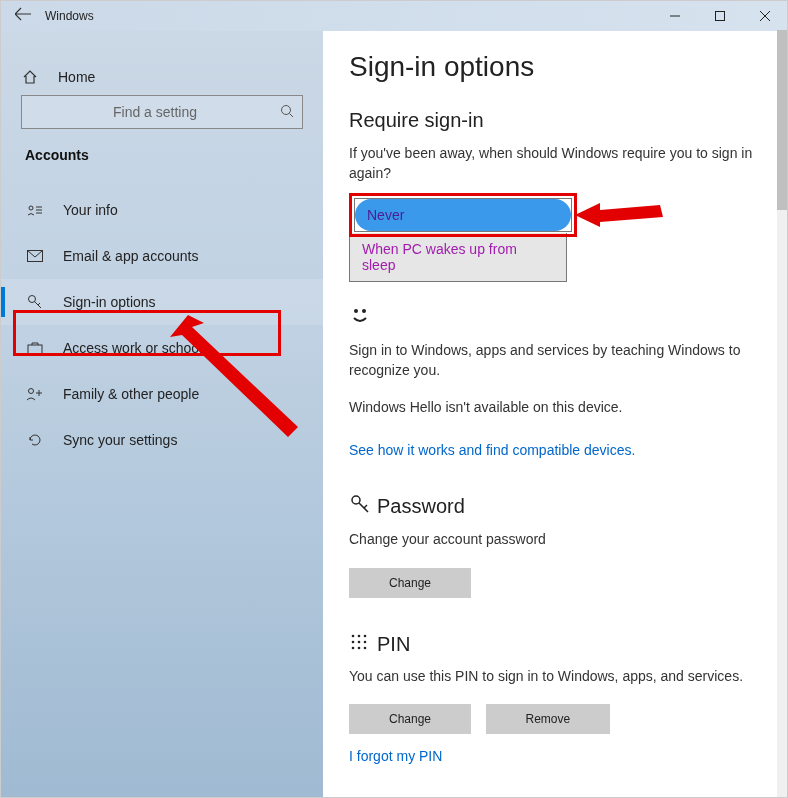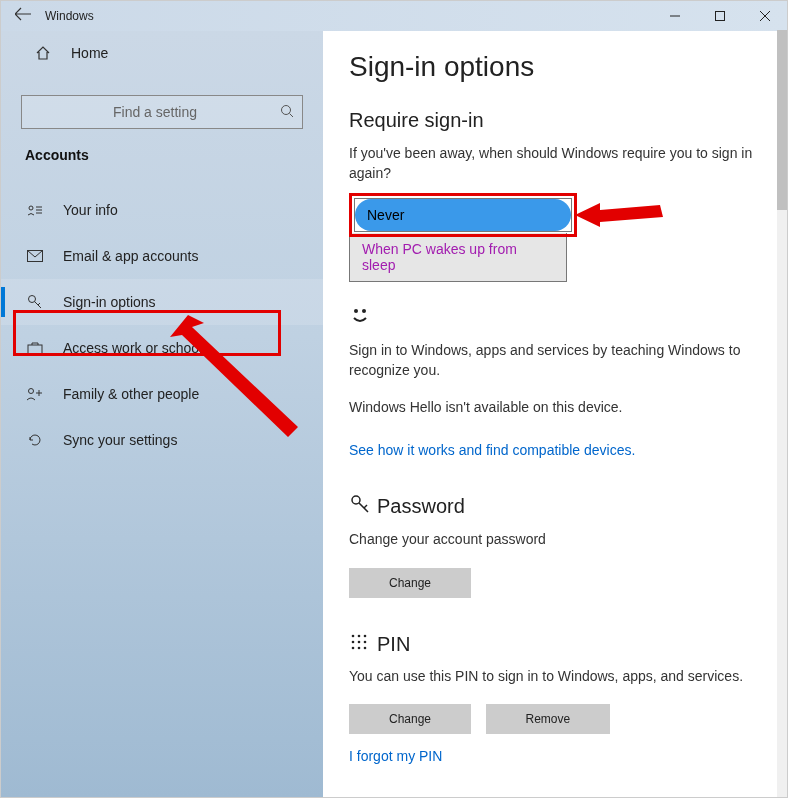--- a/index.html
+++ b/index.html
@@ -6,21 +6,21 @@
   body { width: 788px; height: 798px; overflow: hidden; background: #f0f0f0; position: relative; }
   .window { width: 788px; height: 798px; background: #fff; display: flex; flex-direction: column; border: 1px solid #ccc; }
   .titlebar { height: 30px; display: flex; align-items: center; background: linear-gradient(to right,#cbd9e8,#d6e2ee); position: relative; }
   .titlebar .back { width: 44px; text-align: center; font-size: 16px; color: #333; cursor: default; }
   .titlebar .title { font-size: 12px; color: #222; }
   .caption-btns { position: absolute; right: 0; top: 0; display: flex; }
   .caption-btns div { width: 45px; height: 30px; display: flex; align-items: center; justify-content: center; font-size: 12px; color: #222; }
   .caption-btns svg { width: 10px; height: 10px; }
   .body { flex: 1; display: flex; min-height: 0; }
   .sidebar { width: 322px; background: linear-gradient(to bottom,#cbd8e6 0%,#bfd1e2 40%,#9fbad2 100%); padding-top: 14px; position: relative; }
-  .home-row { display: flex; align-items: flex-start; height: 40px; padding-left: 32px; margin-bottom: 10px; }
+  .home-row { display: flex; align-items: flex-end; height: 40px; padding-left: 19px; margin-bottom: 10px; }
   .home-row .icon { width: 20px; display: flex; justify-content: center; }
   .home-row span.lbl { margin-left: 18px; font-size: 14px; color: #222; }
   .search-wrap { margin: 0 20px 18px 20px; }
   .search { width: 100%; height: 34px; border: 1px solid #888; background: rgba(255,255,255,0.15); display: flex; align-items: center; padding: 0 8px; }
   .search input { flex: 1; border: none; background: transparent; font-size: 14px; color: #555; outline: none; text-align: center; }
   .search input::placeholder { color: #666; }
   .search .mag { color: #555; font-size: 14px; }
   .cat { font-weight: 600; font-size: 14px; color: #111; padding: 0 24px; margin-bottom: 24px; }
   .nav-item { display: flex; align-items: center; height: 46px; padding-left: 24px; position: relative; }
   .nav-item .icon { width: 20px; display: flex; justify-content: center; color: #333; }
@@ -28,21 +28,21 @@
   .nav-item.selected::before { content:""; position:absolute; left:0; top:8px; bottom:8px; width:4px; background:#0078d7; }
   .nav-item.selected { background: rgba(255,255,255,0.15); }
   .redbox-nav { position:absolute; left:12px; top:279px; width:268px; height:46px; border:3px solid #e20000; pointer-events:none; }
 
   .content { flex: 1; padding: 20px 26px 20px 26px; overflow-y: auto; position: relative; background:#fff; }
   .content h1 { font-size: 28px; font-weight: 400; color: #222; margin-bottom: 26px; }
   .content h2 { font-size: 20px; font-weight: 400; color: #222; margin-bottom: 12px; margin-top:18px;}
   .desc { font-size: 14px; color: #333; line-height: 1.4; margin-bottom: 10px; }
   .dropdown { border:1px solid #777; width:218px; background:#fff; }
   .dropdown .opt { padding:8px 12px; font-size:14px; color:#a21caf; background:#fff;}
-  .dropdown .opt.sel { background:#3a99ea; color:#000000;border-radius:16px;}
+  .dropdown .opt.sel { background:#3a99ea; color:#4c1d95;border-radius:16px;}
   .dropdown .opt.other { background:#e6e6e6; }
   .redbox-drop { border:3px solid #e20000; display:inline-block; padding:2px; margin-bottom: -2px;}
   .section-icon-row { display:flex; align-items:center; margin-top:22px; margin-bottom:10px;}
   .section-icon-row .ic { width:28px; font-size:20px; color:#222; }
   .section-icon-row .tl { font-size:20px; font-weight:400; color:#222; }
   .link { color:#0066cc; font-size:14px; cursor:default; margin-top:14px; display:inline-block;}
   .btn { display:inline-block; background:#ccc; border:none; padding:8px 40px; font-size:12px; color:#222; margin-top:8px; margin-right:10px;}
   .scrollbar { position:absolute; right:1px; top:30px; bottom:1px; width:10px; background:#f0f0f0;}
   .scrollbar .thumb { position:absolute; left:0; right:0; top:0; height:180px; background:#c0c0c0;}
 

